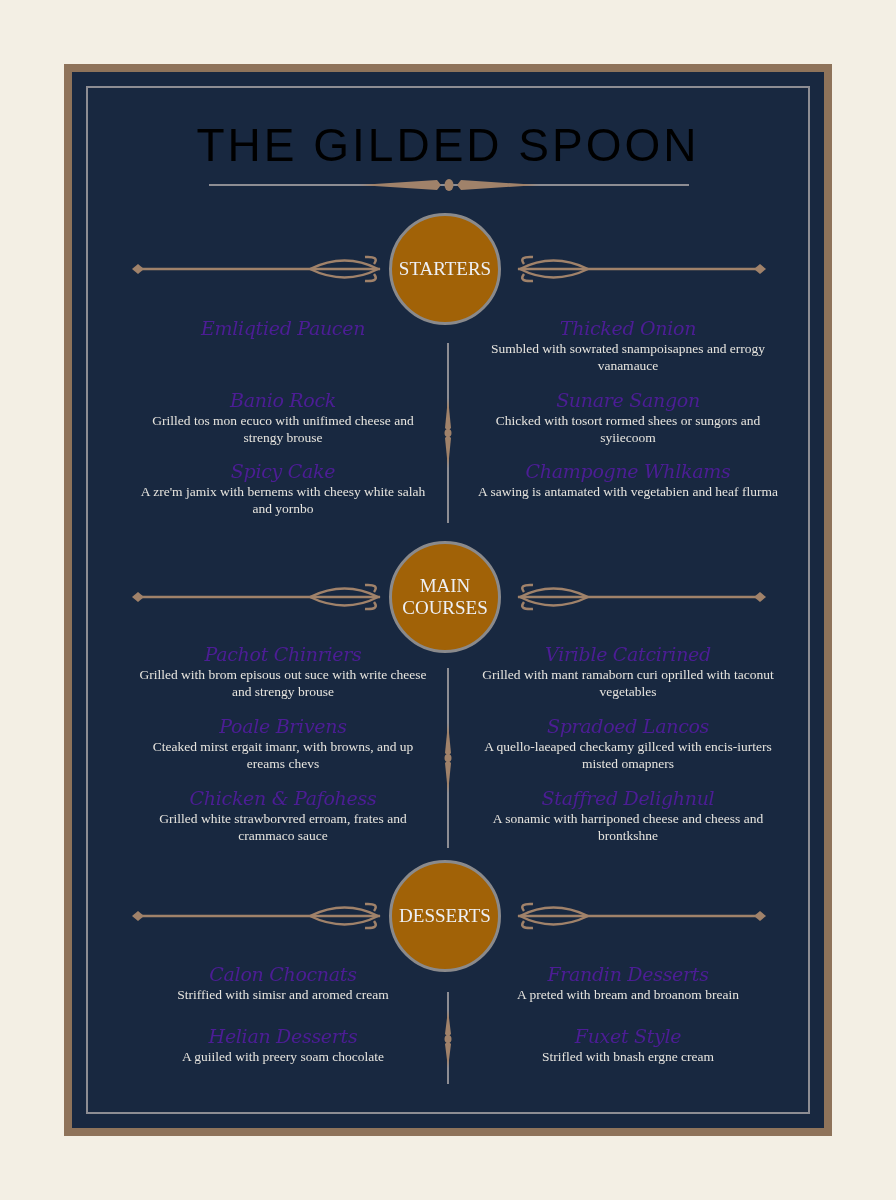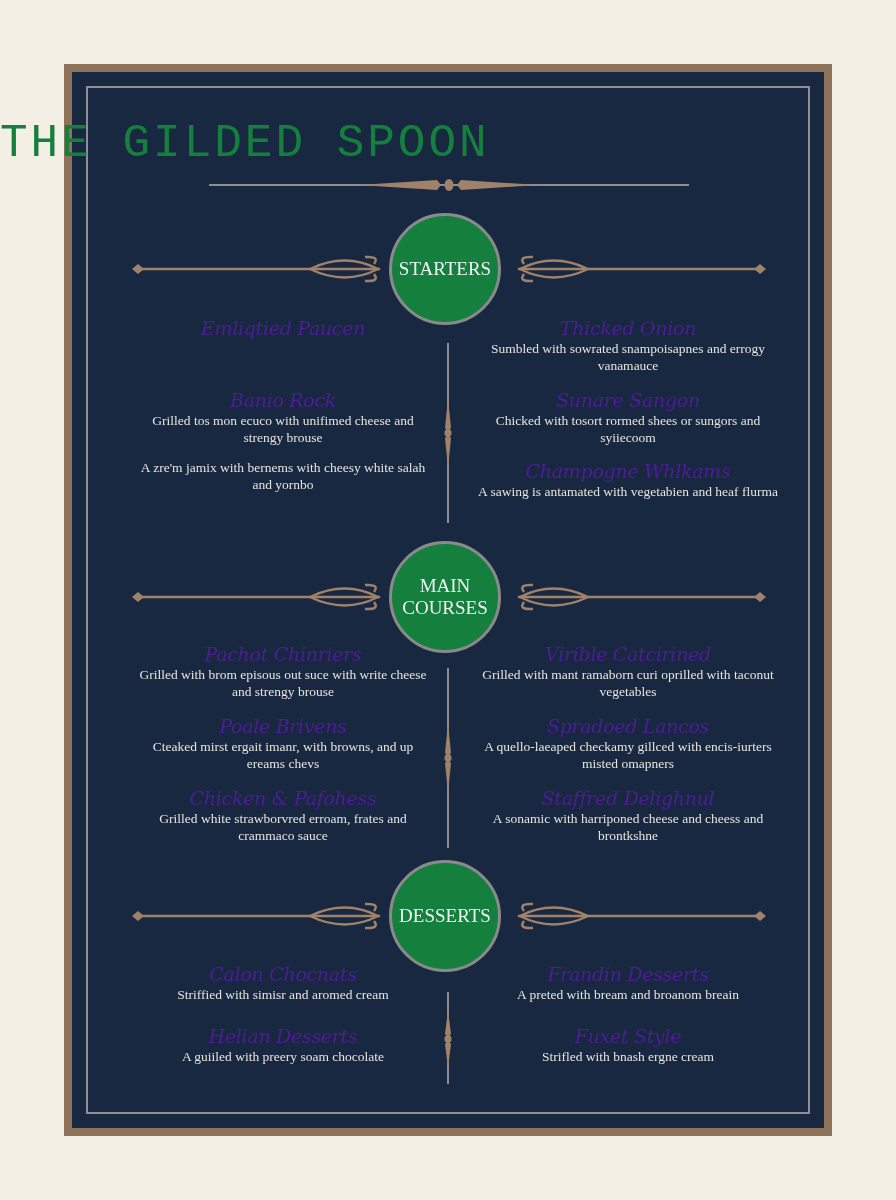--- a/index.html
+++ b/index.html
@@ -18,37 +18,38 @@
   .frame-inner {
     position: absolute; left: 8px; top: 8px; right: 8px; bottom: 8px;
     background: #182840;
   }
   .frame-rule {
     position: absolute; left: 14px; top: 14px; right: 14px; bottom: 14px;
     border: 2px solid #8d8d93;
   }
   .title {
     position: absolute; left: 0; right: 0; top: 118px;
-    color: #15803d;
-    font-family: Liberation Mono, monospace;
+    text-align: center;
+    color: #000000;
+    font-family: Liberation Sans, sans-serif;
     font-size: 46px;
     letter-spacing: 3px;
   }
   .title-divider {
     position: absolute; left: 209px; top: 177px; width: 480px; height: 16px;
   }
   .section-header {
     position: absolute; left: 130px; width: 638px; height: 120px;
   }
   .section-header svg { position: absolute; left: 0; top: 0; }
   .medallion {
     position: absolute; left: 259px; top: 0;
     width: 112px; height: 112px;
     border-radius: 50%;
-    background: #15803d;
+    background: #a16207;
     border: 3px solid #8a8a8c;
     box-sizing: border-box;
     display: flex; align-items: center; justify-content: center;
     text-align: center;
     color: #eef0f5;
     font-family: "Liberation Serif", serif;
     font-size: 19px;
     line-height: 22px;
   }
   .col {
@@ -118,20 +119,21 @@
 
 <div class="col left" style="top:316px;">
   <div class="item" style="top:0px;">
     <div class="item-name">Emliqtied Paucen</div>
   </div>
   <div class="item" style="top:72px;">
     <div class="item-name">Banio Rock</div>
     <div class="item-desc">Grilled tos mon ecuco with unifimed cheese and strengy brouse</div>
   </div>
   <div class="item" style="top:143px;">
+    <div class="item-name">Spicy Cake</div>
     <div class="item-desc">A zre'm jamix with bernems with cheesy white salah and yornbo</div>
   </div>
 </div>
 
 <div class="col right" style="top:316px;">
   <div class="item" style="top:0px;">
     <div class="item-name">Thicked Onion</div>
     <div class="item-desc">Sumbled with sowrated snampoisapnes and errogy vanamauce</div>
   </div>
   <div class="item" style="top:72px;">

